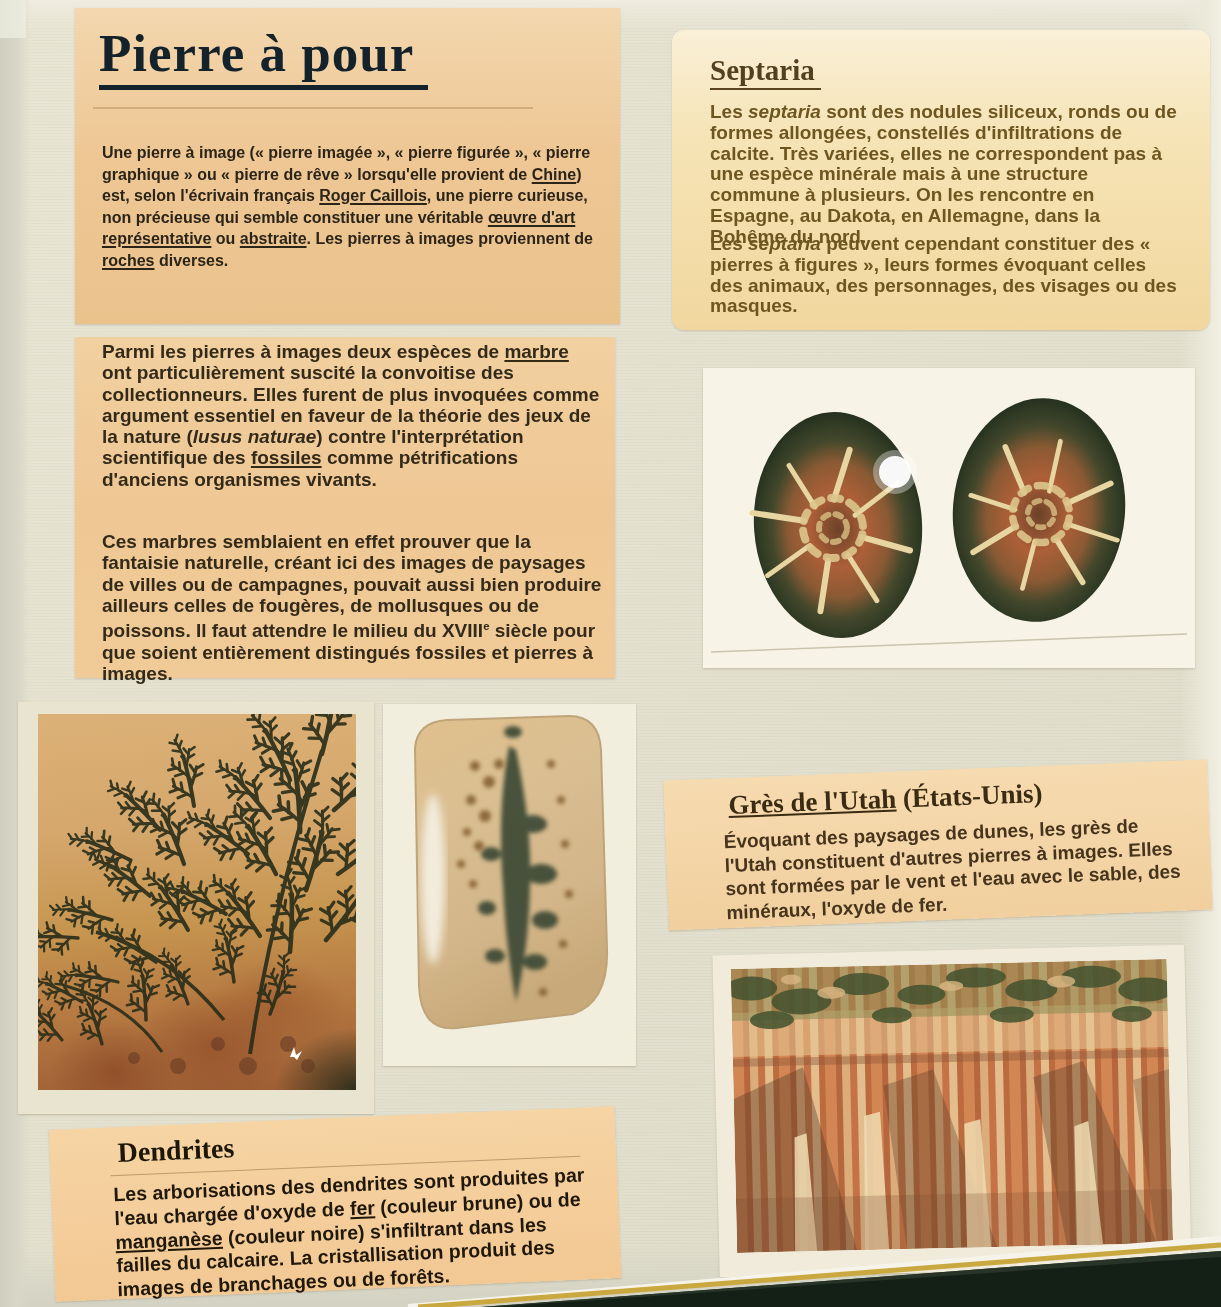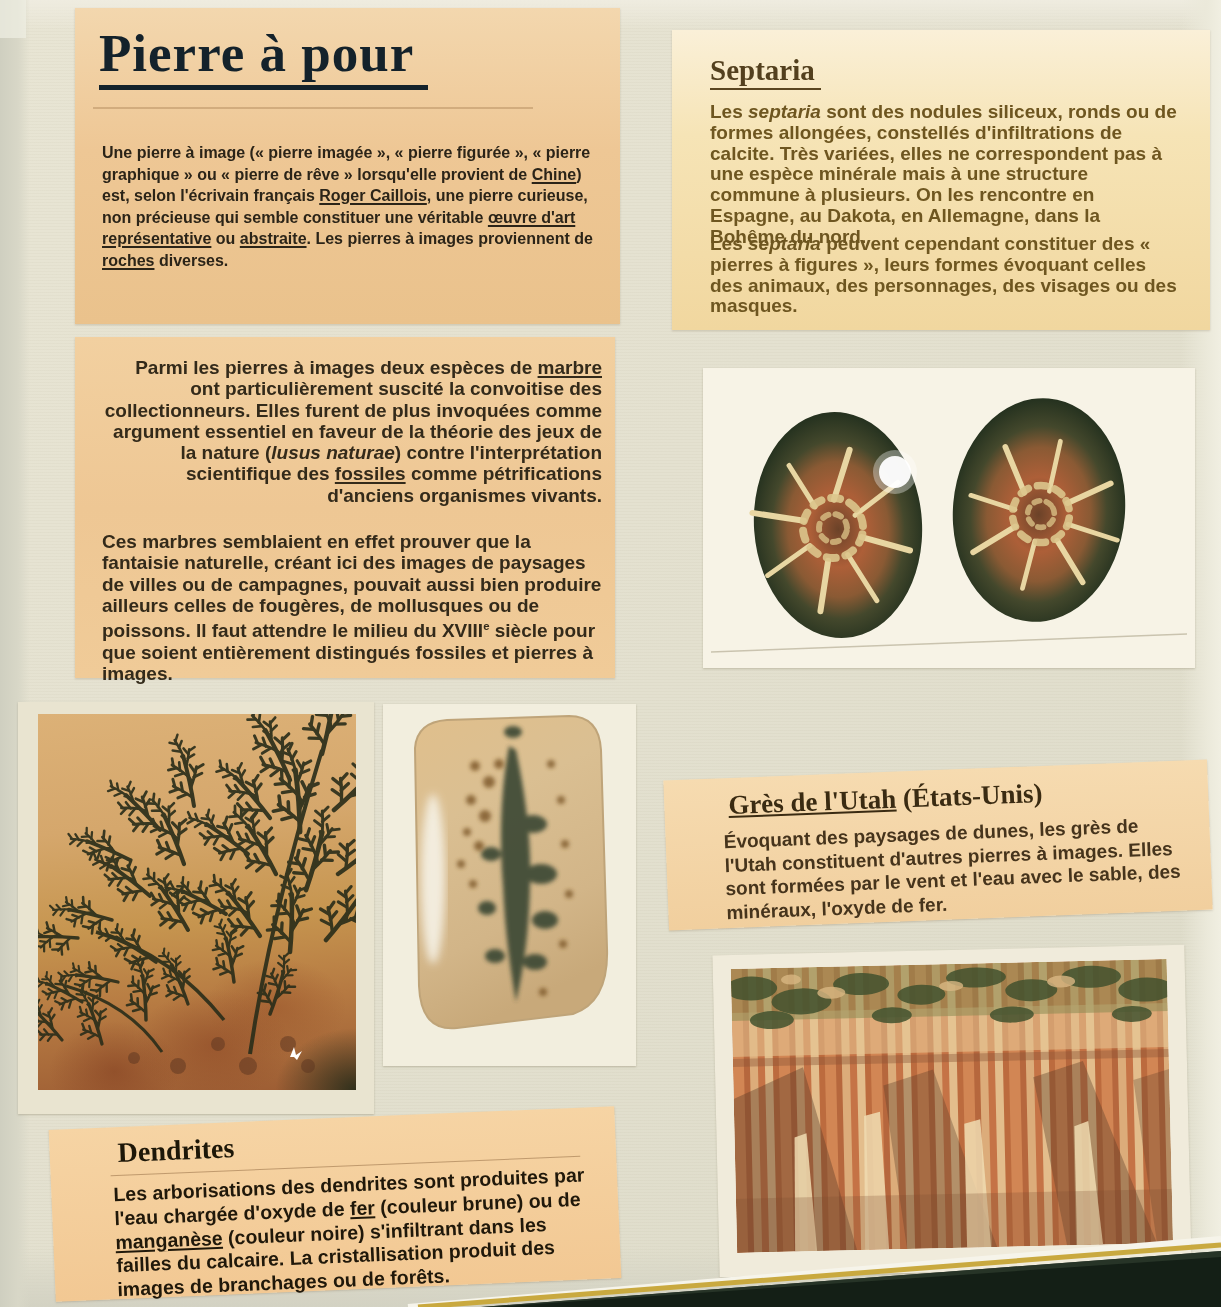--- a/index.html
+++ b/index.html
@@ -23,35 +23,35 @@
   .intro-title{position:absolute;left:24px;top:18px;margin:0;
     font-family:"Liberation Serif",serif;font-weight:bold;font-size:53px;line-height:1.05;
     color:var(--title_ink);letter-spacing:1px;}
   .intro-title span{border-bottom:5px solid var(--title_ink);padding-bottom:3px;padding-right:14px;}
   .intro-rule{position:absolute;left:18px;top:99px;width:440px;height:2px;background:rgba(165,125,80,.4);}
   .body-text{position:absolute;margin:0;font-weight:bold;color:#2b2418;}
   .intro-body{left:27px;top:134px;width:496px;font-size:16px;line-height:21.5px;}
 
   
   .panel-septaria{left:672px;top:30px;width:538px;height:300px;
-    background:linear-gradient(180deg,#faf0d8 0%,#f6e4b6 35%,#f1d79f 100%);}
+    background:linear-gradient(180deg,#faf0d8 0%,#f6e4b6 35%,#f1d79f 100%);border-radius:12px;}
   .septaria-heading{position:absolute;left:38px;top:24px;margin:0;
     font-family:"Liberation Serif",serif;font-weight:bold;font-size:29px;color:#53401e;}
   .septaria-heading span{border-bottom:2px solid #5a4520;padding-bottom:2px;padding-right:6px;}
   .septaria-p{position:absolute;left:38px;margin:0;width:468px;
     font-size:19px;line-height:20.8px;font-weight:600;color:var(--ink_brown);}
   .septaria-p1{top:72px;}
   .septaria-p2{top:204px;}
 
   
   .panel-marble{left:75px;top:337px;width:540px;height:341px;
     background:linear-gradient(180deg,#f2d0a0 0%,#eec794 50%,#f0cb98 100%);}
   .marble-p{position:absolute;left:27px;margin:0;width:500px;
     font-size:19px;line-height:21.3px;font-weight:bold;color:#332a1a;}
-  .marble-p1{top:20px;text-align:right;}
+  .marble-p1{top:4px;}
   .marble-p2{top:194px;}
 
   
   .photo-paper{position:absolute;box-shadow:0 1px 2px rgba(110,100,70,.3);}
   .photo-septaria{left:703px;top:368px;width:492px;height:300px;background:#f7f3e6;}
   .photo-dendrite-slab{left:18px;top:702px;width:356px;height:412px;background:#e9e4d0;}
   .slab-inner{position:absolute;left:20px;top:12px;width:318px;height:376px;overflow:hidden;
     background:
       radial-gradient(130px 100px at 100% 100%, rgba(38,44,26,.92), rgba(0,0,0,0) 62%),
       radial-gradient(70px 55px at 86% 92%, rgba(245,242,230,0) 0, rgba(0,0,0,0) 70%),

